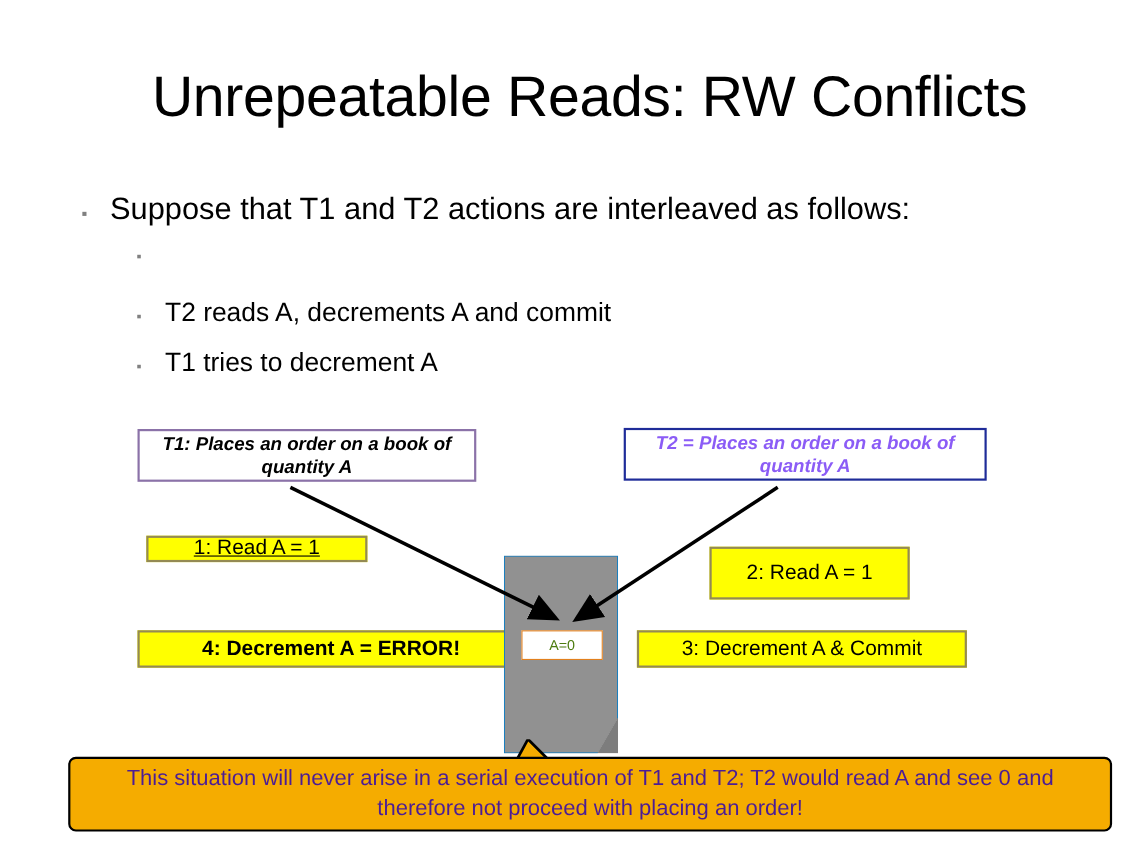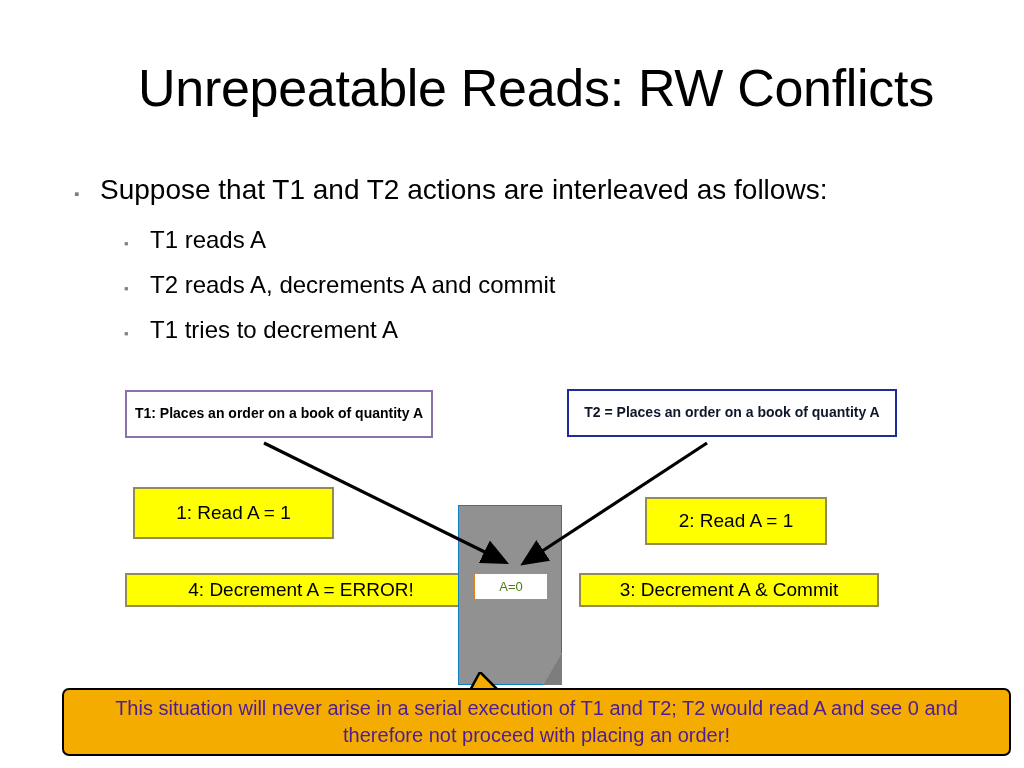--- a/index.html
+++ b/index.html
@@ -77,26 +77,27 @@
     align-items: center;
     justify-content: center;
     text-align: center;
   }
 
   .tx-box {
     border-width: 2px;
     border-style: solid;
     background: #ffffff;
     font-weight: bold;
-    font-size: 14px;
+    font-style: italic;
+    font-size: 17px;
     line-height: 1.25;
     padding: 2px 6px;
   }
   .tx-box.t1 { border-color: #8b72a8; color: #000000; }
-  .tx-box.t2 { border-color: #1f2c99; color: #0f172a; }
+  .tx-box.t2 { border-color: #1f2c99; color: #8b5cf6; }
 
   .yellow-box {
     background: #ffff00;
     border: 2px solid #948a54;
     font-size: 19px;
     color: #000000;
     padding: 2px 8px;
   }
 
   
@@ -184,44 +185,43 @@
 
   <div class="slide-title">Unrepeatable Reads: RW Conflicts</div>
 
   <div class="bullet-l1" style="top:174px;">
     <span class="marker">▪</span>
     <span>Suppose that T1 and T2 actions are interleaved as follows:</span>
   </div>
 
   <div class="bullet-l2" style="top:226px;">
     <span class="marker">▪</span>
-    <span>T1 reads A</span>
   </div>
 
   <div class="bullet-l2" style="top:271px;">
     <span class="marker">▪</span>
     <span>T2 reads A, decrements A and commit</span>
   </div>
 
   <div class="bullet-l2" style="top:316px;">
     <span class="marker">▪</span>
     <span>T1 tries to decrement A</span>
   </div>
 
   <div class="box tx-box t1" style="left:101px; top:390px; width:308px; height:48px;">T1: Places an order on a book of quantity A</div>
 
   <div class="box tx-box t2" style="left:543px; top:389px; width:330px; height:48px;">T2 = Places an order on a book of quantity A</div>
 
-  <div class="box yellow-box" style="left:109px; top:487px; width:201px; height:52px;">1: Read A = 1</div>
+  <div class="box yellow-box" style="left:109px; top:487px; width:201px; height:24px;text-decoration:underline;">1: Read A = 1</div>
 
   <div class="box yellow-box" style="left:621px; top:497px; width:182px; height:48px;">2: Read A = 1</div>
 
   <div class="box yellow-box" style="left:555px; top:573px; width:300px; height:34px;text-align:center;">3: Decrement A &amp; Commit</div>
 
-  <div class="box yellow-box" style="left:101px; top:573px; width:352px; height:34px;">4: Decrement A = ERROR!</div>
+  <div class="box yellow-box" style="left:101px; top:573px; width:352px; height:34px;font-weight:bold;">4: Decrement A = ERROR!</div>
 
   <div class="doc-shape">
     <div class="page"></div>
     <div class="fold"></div>
   </div>
   <div class="a-value">A=0</div>
 
   <svg class="arrows" viewBox="0 0 1024 768">
     <defs>
       <marker id="ah" markerWidth="9" markerHeight="9" refX="7.2" refY="4.5" orient="auto">

